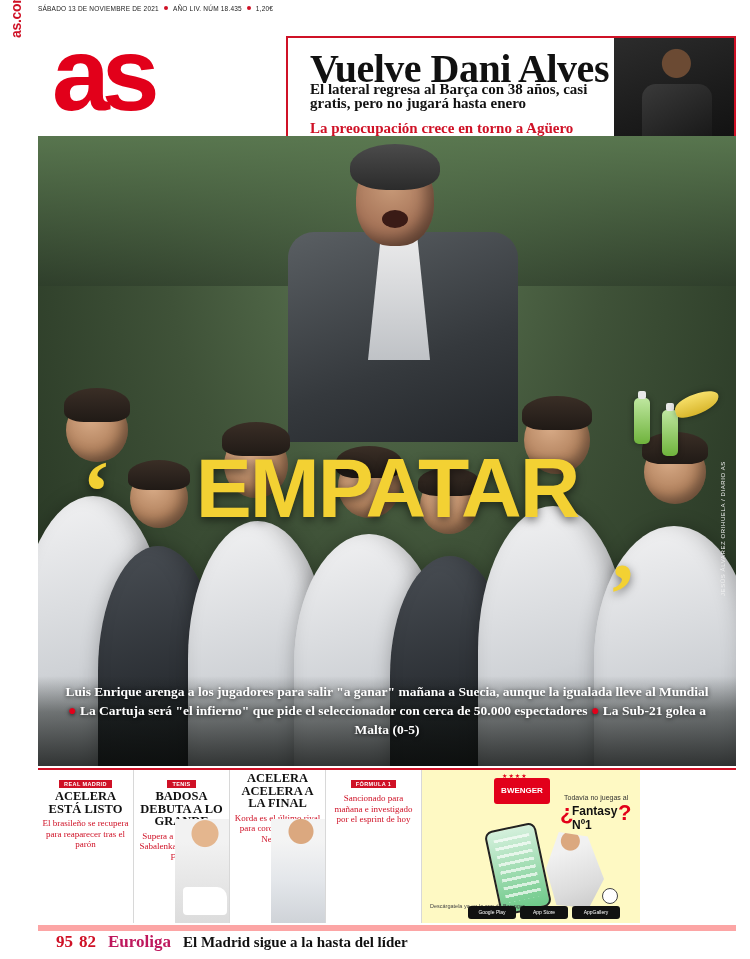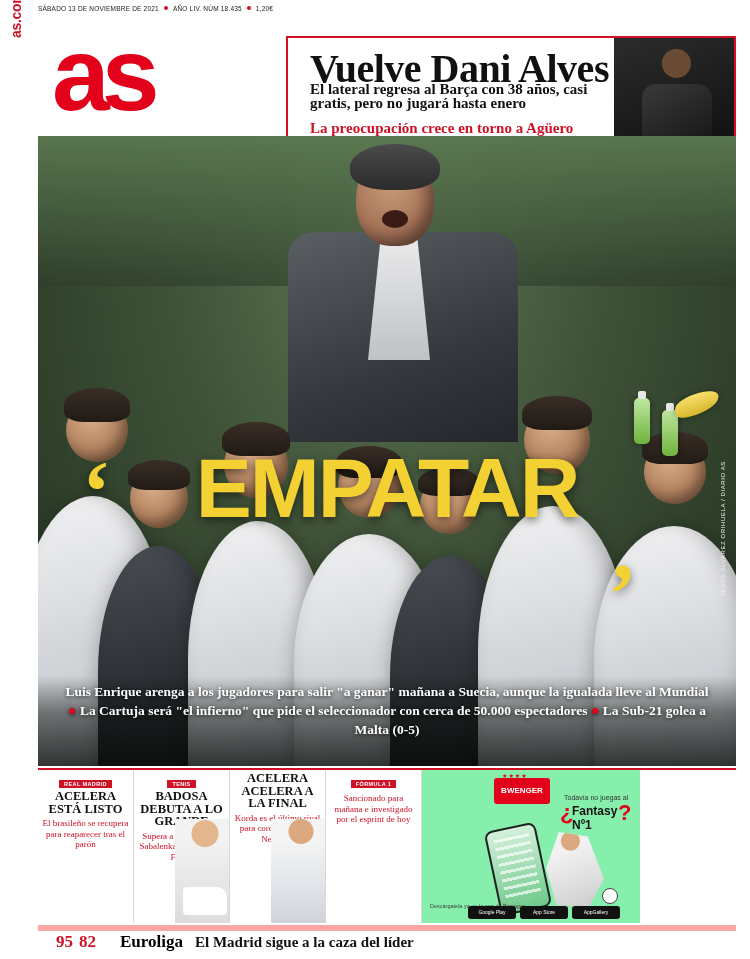--- a/index.html
+++ b/index.html
@@ -250,21 +250,21 @@
   }
   .brief .pskirt {
     position: absolute; right: 2px; bottom: 8px; width: 44px; height: 28px;
     background: #ffffff; border-radius: 4px 10px 4px 4px;
   }
 
   
   .ad {
     position: relative;
     width: 218px; height: 153px;
-    background: #86efac;
+    background: #fef9c3;
     overflow: hidden;
   }
   .ad .badge {
     position: absolute; left: 72px; top: 8px; width: 56px; height: 26px;
     background: #e2001a; border-radius: 3px;
     color: #fff; font-family: "Liberation Sans", sans-serif;
     font-size: 8px; font-weight: bold; text-align: center; line-height: 26px;
   }
   .ad .stars {
     position: absolute; left: 80px; top: 2px;
@@ -326,21 +326,21 @@
     display: flex; align-items: center;
     background: #fff;
   }
   .score {
     font-family: "Liberation Serif", serif; font-weight: bold;
     font-size: 17px; color: #cf1126; margin-left: 18px;
   }
   .score2 { margin-left: 6px; }
   .euroliga {
     font-family: "Liberation Serif", serif; font-weight: bold;
-    font-size: 17px; color: #000000; margin-left: 24px;
+    font-size: 17px; color: #be185d; margin-left: 12px;
   }
   .blurb {
     font-family: "Liberation Serif", serif; font-weight: bold;
     font-size: 15px; color: #111; margin-left: 12px;
   }
 </style>
 </head>
 <body>
 
 <div class="page">
@@ -467,16 +467,16 @@
       <div class="store s1">Google Play</div>
       <div class="store s2">App Store</div>
       <div class="store s3">AppGallery</div>
     </div>
   </div>
 
   <div class="bottombar">
     <span class="score">95</span>
     <span class="score score2">82</span>
     <span class="euroliga">Euroliga</span>
-    <span class="blurb">El Madrid sigue a la caza del líder</span>
+    <span class="blurb">El Madrid sigue a la hasta del líder</span>
   </div>
 
 </div>
 
 </body></html>

